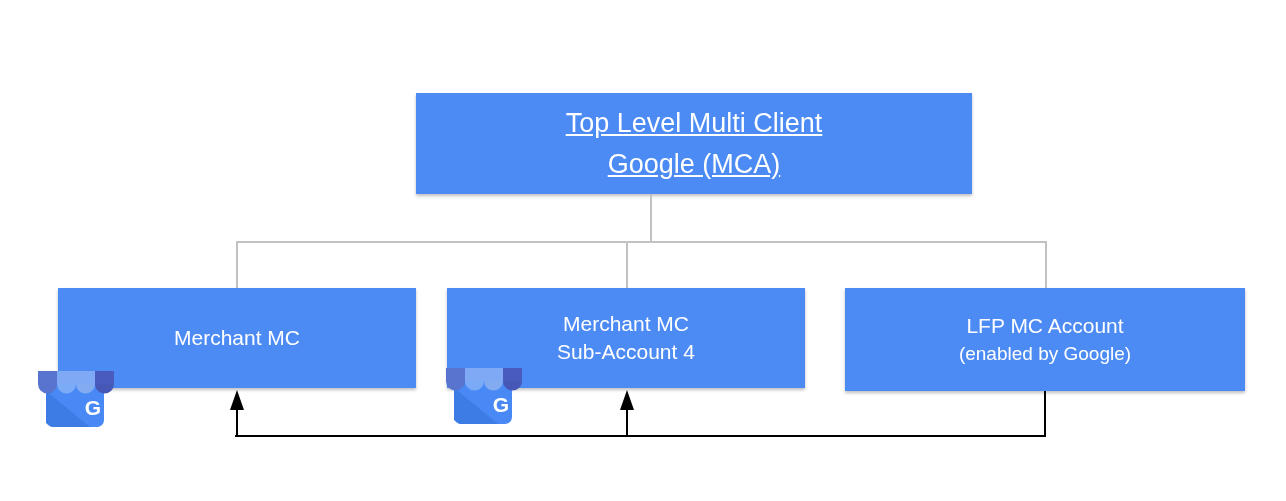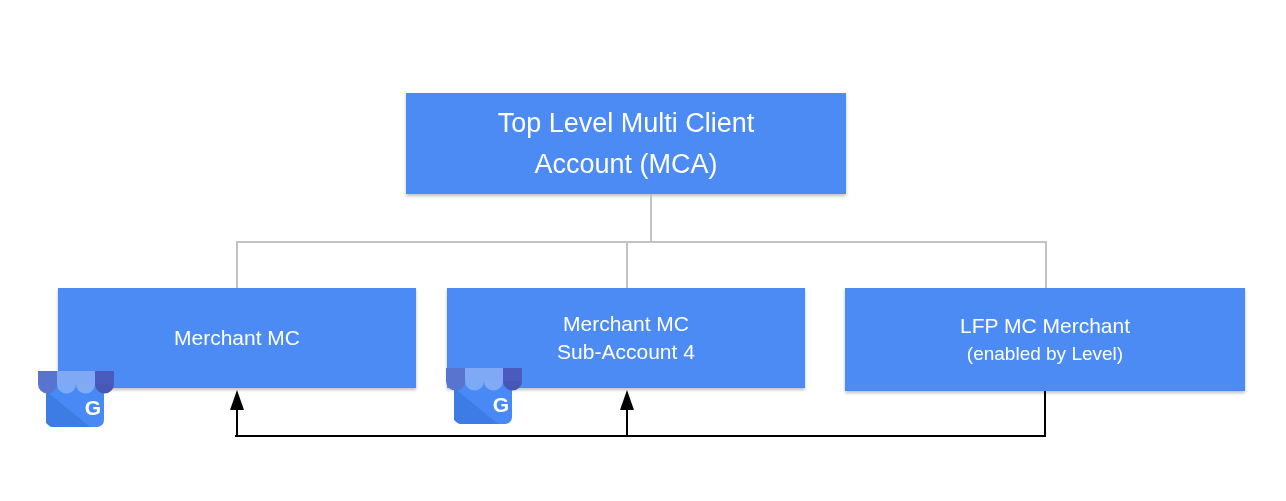--- a/index.html
+++ b/index.html
@@ -14,22 +14,22 @@
     position:absolute;
     background:#4c8bf4;
     color:#ffffff;
     display:flex;flex-direction:column;
     align-items:center;justify-content:center;
     text-align:center;
     box-shadow:0 2px 3px rgba(0,0,0,0.25);
     box-sizing:border-box;
   }
   .node-root{
-    left:406px;top:93px;width:440px;height:101px;
-    font-size:27px;line-height:41px;
+    left:416px;top:93px;width:556px;height:101px;
+    font-size:27px;line-height:41px;text-decoration:underline;
   }
   .node-child{
     top:288px;height:100px;
     font-size:21px;line-height:28px;
   }
   .node-c1{left:58px;width:358px;}
   .node-c2{left:447px;width:358px;}
   .node-c3{left:845px;width:400px;height:103px;}
   .node-c3 .line2{font-size:19px;}
   .gline{position:absolute;background:#c2c2c2;}
@@ -42,39 +42,39 @@
   }
   .gmb-icon{position:absolute;width:76px;height:62px;z-index:5;}
 </style>
 </head>
 <body>
 
 <div class="canvas">
 
   <div class="node node-root">
     <span class="line1">Top Level Multi Client</span>
-    <span class="line2">Account (MCA)</span>
+    <span class="line2">Google (MCA)</span>
   </div>
 
   <div class="gline" style="left:650px;top:194px;width:1.5px;height:48px;"></div>
   <div class="gline" style="left:236px;top:241px;width:810px;height:1.5px;"></div>
   <div class="gline" style="left:236px;top:241px;width:1.5px;height:47px;"></div>
   <div class="gline" style="left:626px;top:241px;width:1.5px;height:47px;"></div>
   <div class="gline" style="left:1045px;top:241px;width:1.5px;height:47px;"></div>
 
   <div class="node node-child node-c1">
     <span class="line1">Merchant MC</span>
   </div>
   <div class="node node-child node-c2">
     <span class="line1">Merchant MC</span>
     <span class="line2">Sub-Account 4</span>
   </div>
   <div class="node node-child node-c3">
-    <span class="line1">LFP MC Merchant</span>
-    <span class="line2">(enabled by Level)</span>
+    <span class="line1">LFP MC Account</span>
+    <span class="line2">(enabled by Google)</span>
   </div>
 
   <div class="bline" style="left:1044px;top:391px;width:2px;height:46px;"></div>
   <div class="bline" style="left:235px;top:435px;width:811px;height:2px;"></div>
   <div class="bline" style="left:236px;top:405px;width:2px;height:32px;"></div>
   <div class="bline" style="left:626px;top:405px;width:2px;height:32px;"></div>
   <div class="arrowhead" style="left:230px;top:390px;"></div>
   <div class="arrowhead" style="left:620px;top:390px;"></div>
 
   <svg class="gmb-icon" style="left:38px;top:367px;" viewBox="0 0 76 62" aria-hidden="true">

